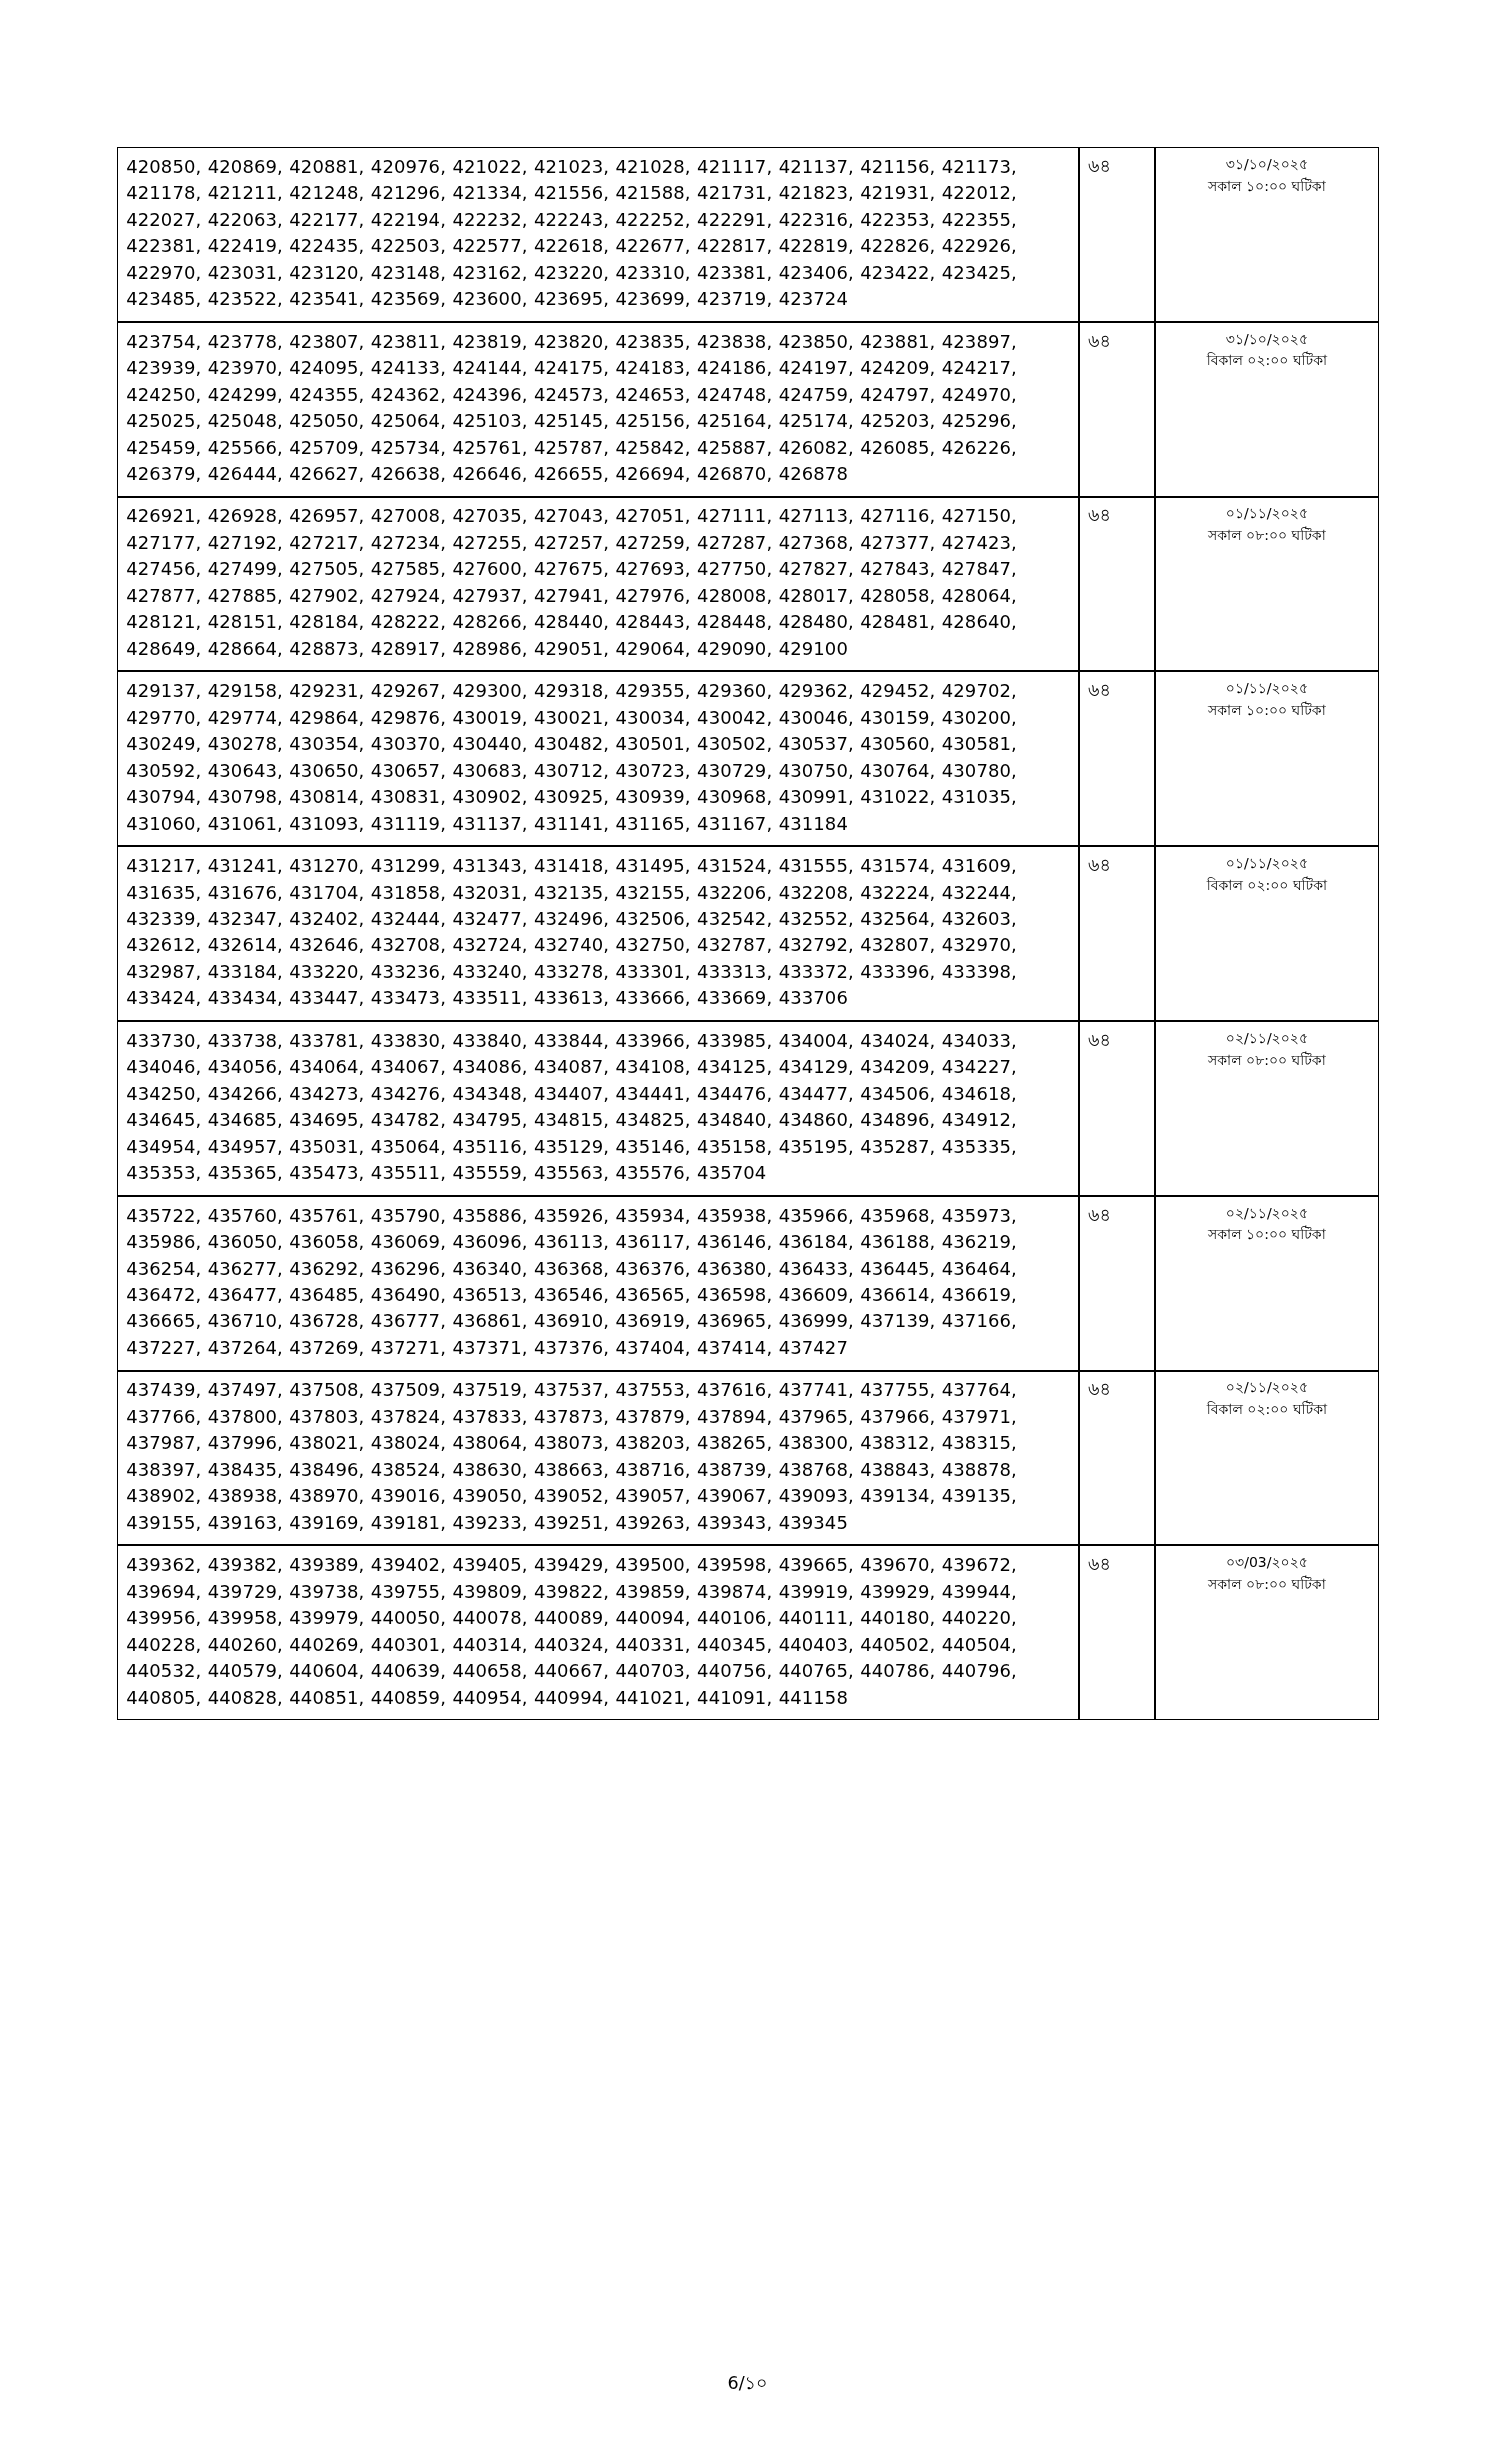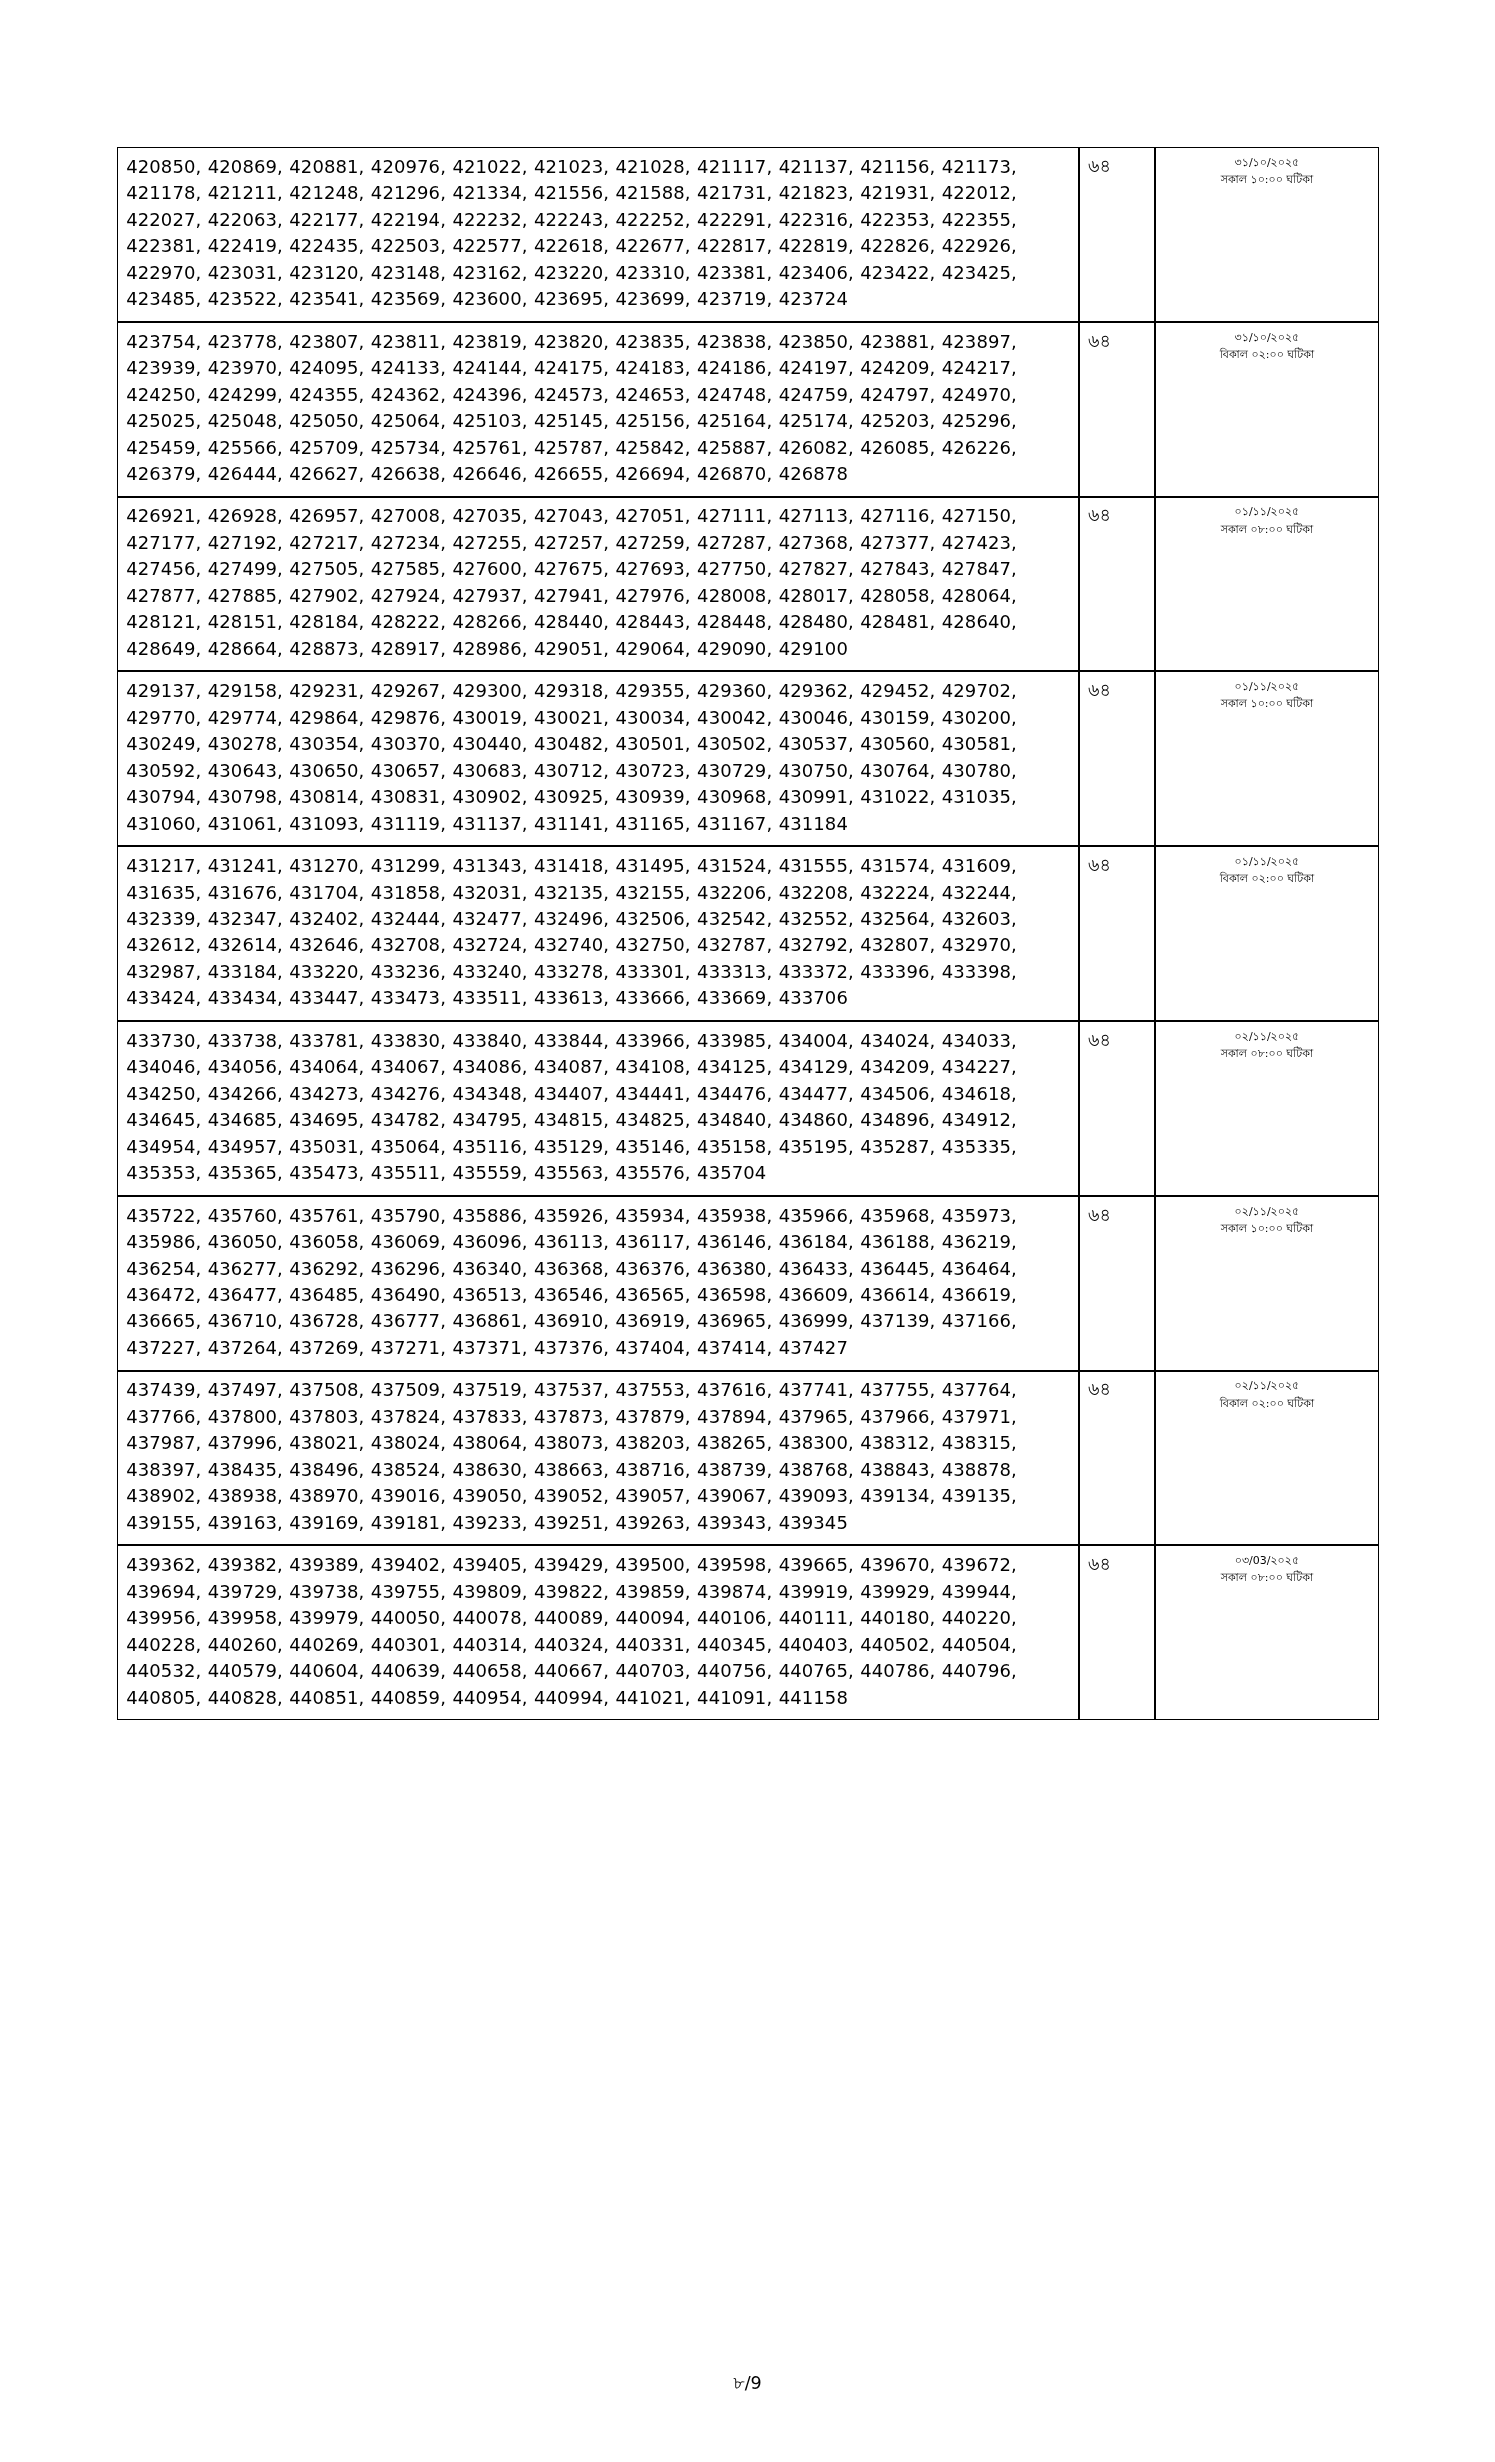--- a/index.html
+++ b/index.html
@@ -46,21 +46,21 @@
     word-spacing: 0.6px;
     text-align: left;
   }
   td.count {
     font-size: 17.6px;
     line-height: 1.45;
     font-family: "DejaVu Sans", sans-serif;
     padding-top: 7px;
   }
   td.date {
-    font-size: 11px;
+    font-size: 14px;
     line-height: 1.55;
     text-align: center;
     font-family: "DejaVu Sans", sans-serif;
     padding-top: 7px;
     white-space: nowrap;
   }
   .date-line { display: block; }
   .footer {
     position: absolute;
     left: 0;
@@ -159,15 +159,15 @@
           <td class="count">৬৪</td>
           <td class="date">
             <span class="date-line">০৩/03/২০২৫</span>
             <span class="date-line">সকাল ০৮:০০ ঘটিকা</span>
           </td>
         </tr>
       </tbody>
     </table>
   </div>
 
-  <div class="footer">৮/9</div>
+  <div class="footer">6/১০</div>
 </div>
 
 
 </body></html>

